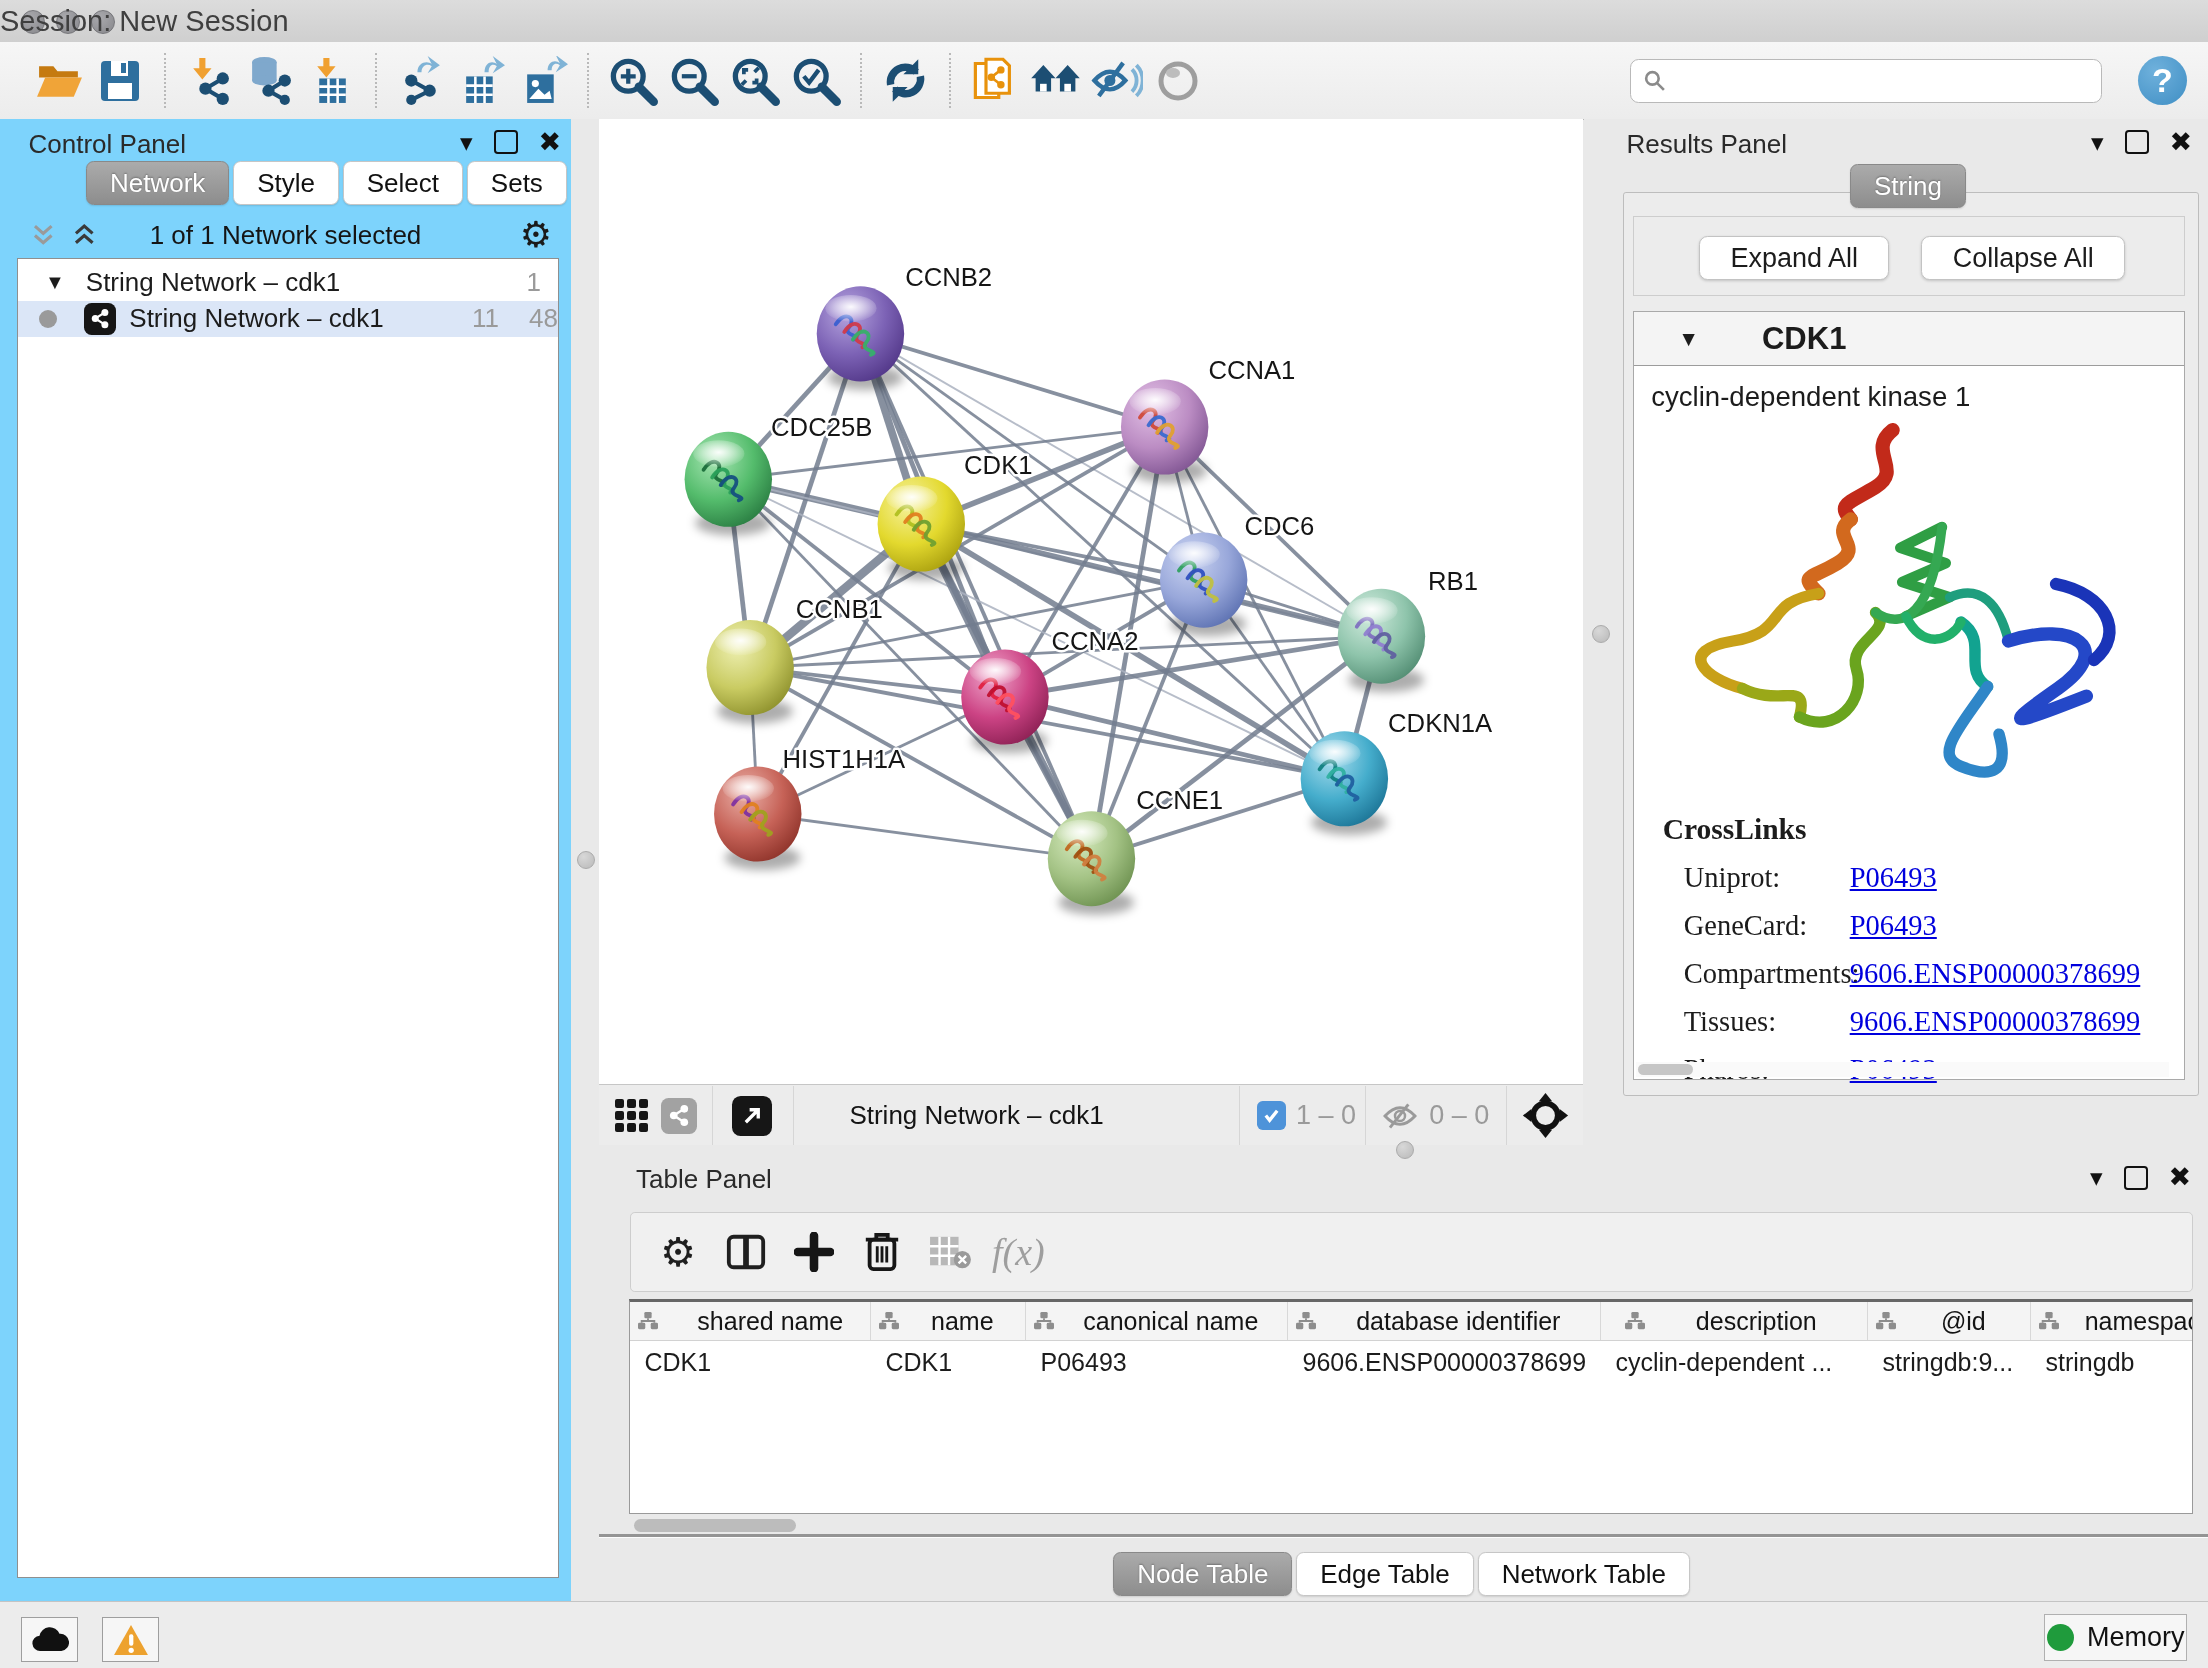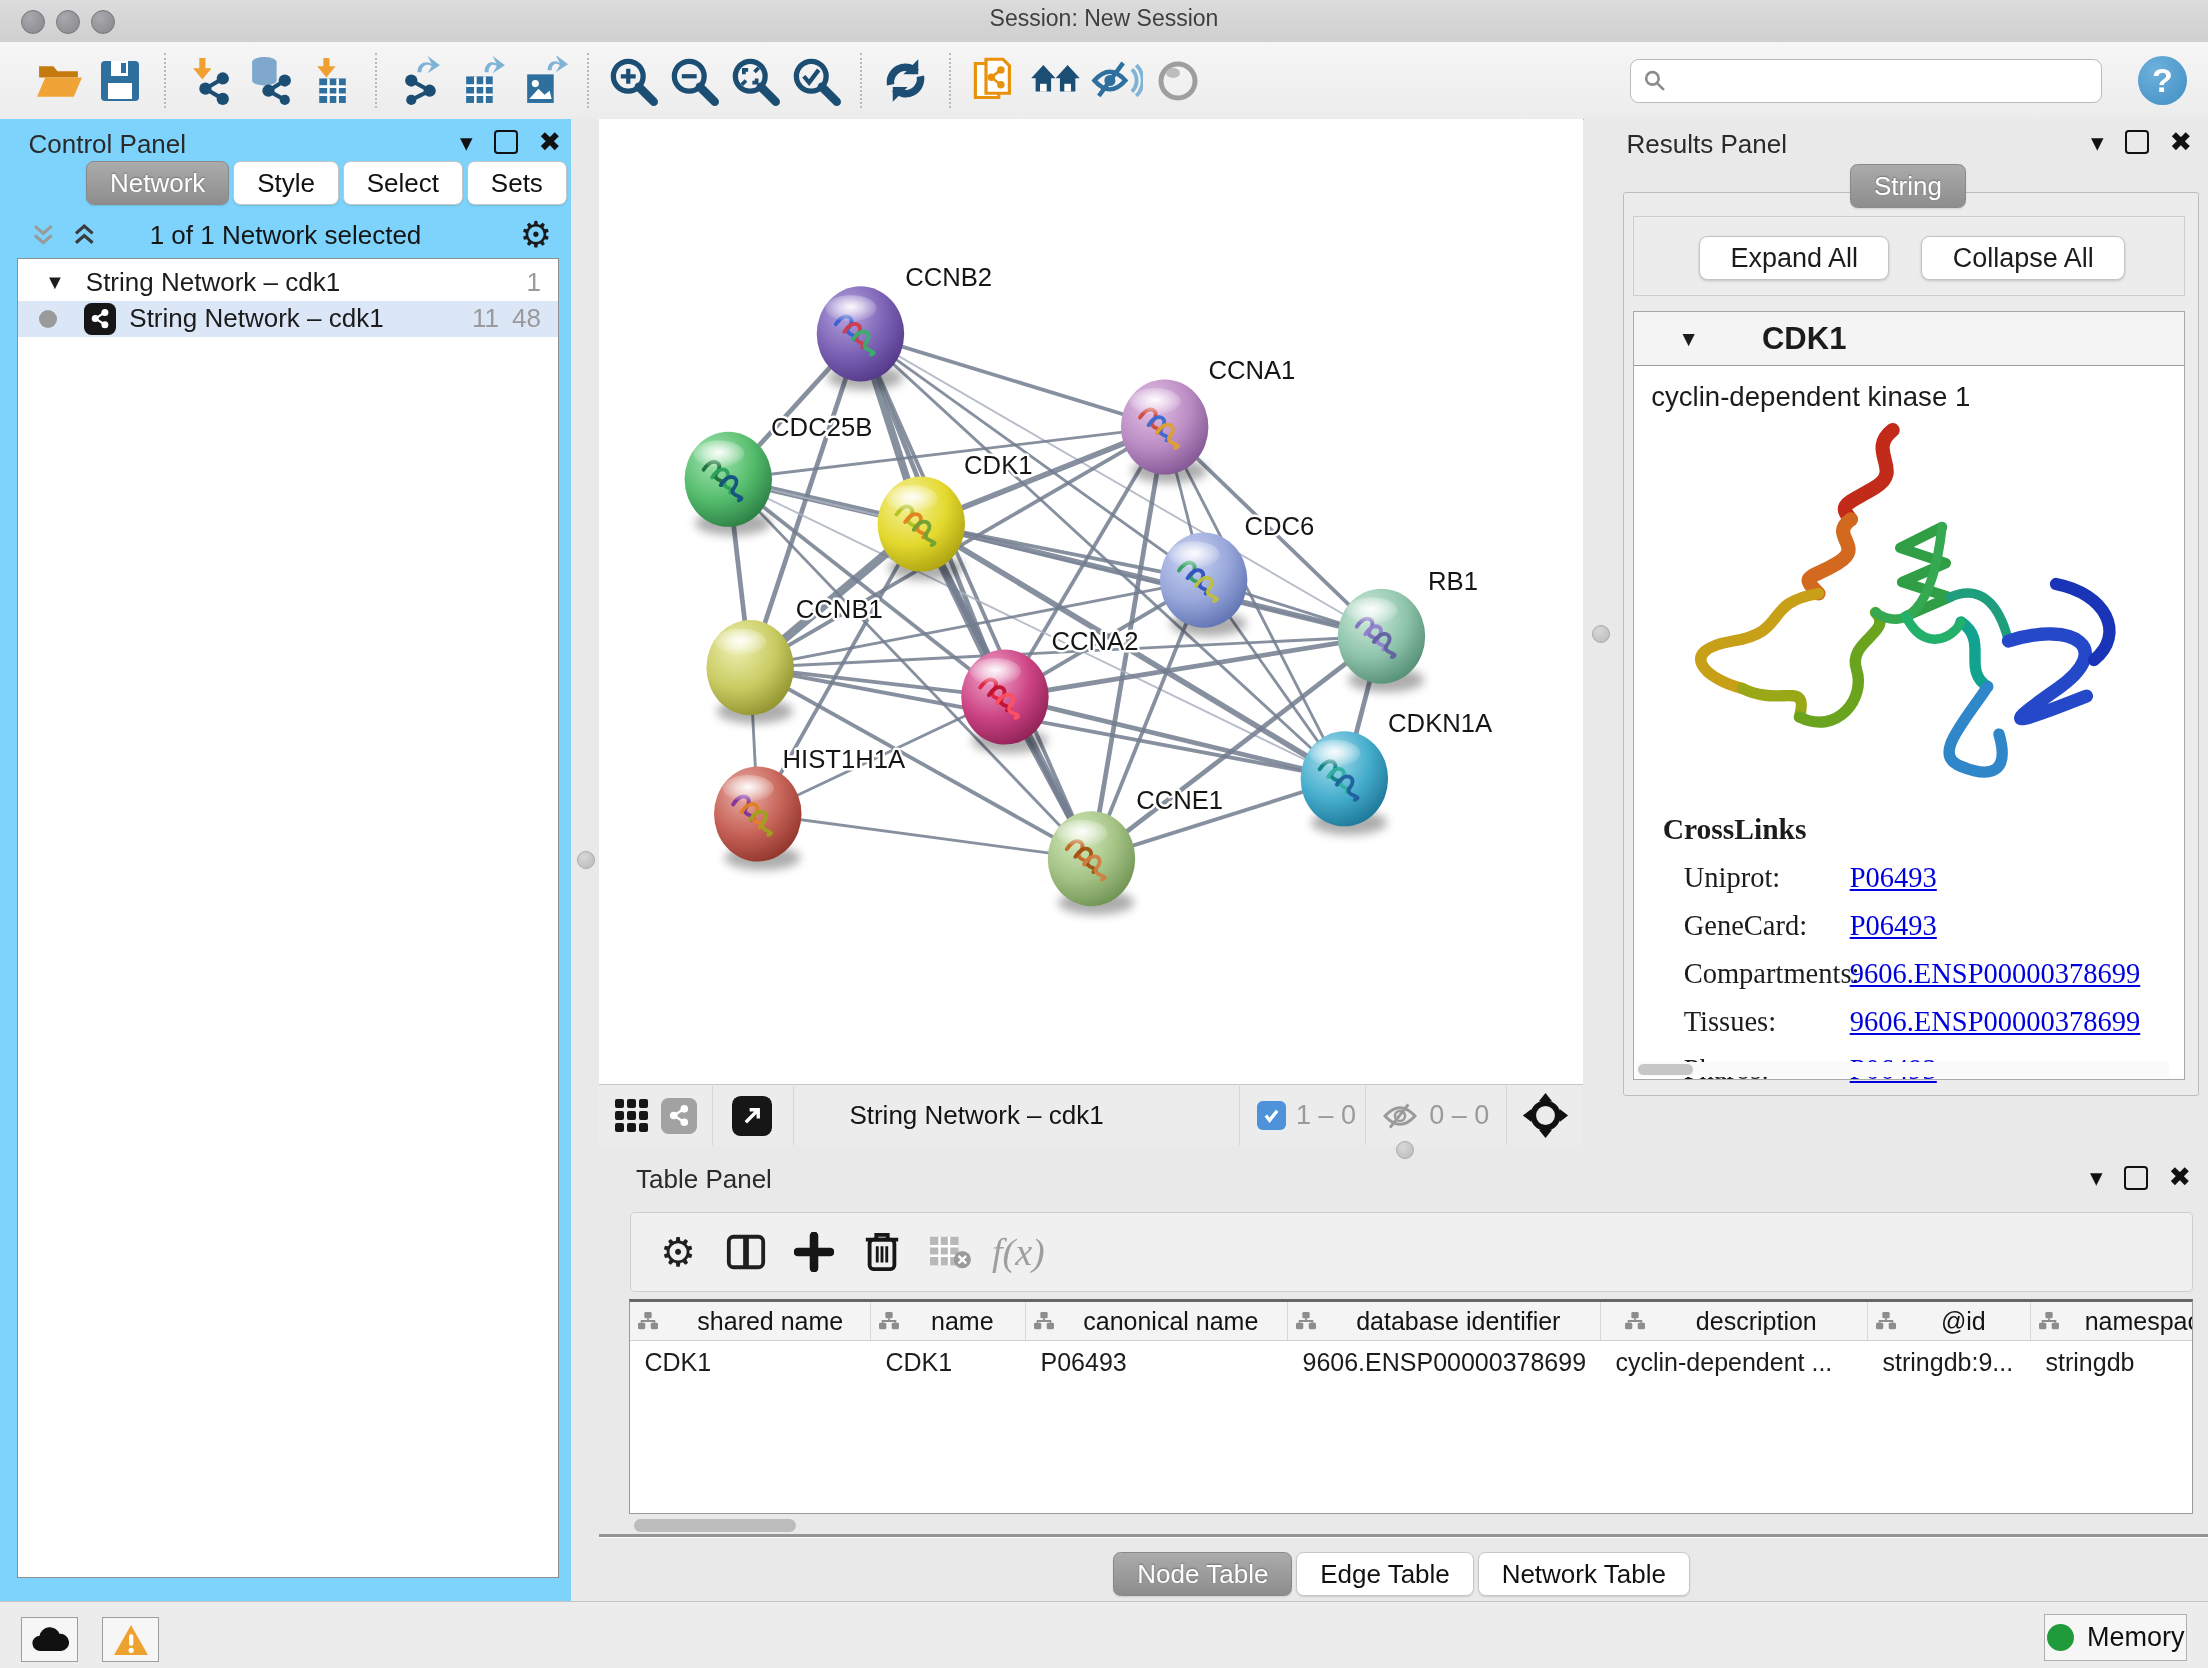--- a/index.html
+++ b/index.html
@@ -4,21 +4,21 @@
 <style>
   html,body{margin:0;padding:0;background:#dfe0e2;}
   #app{position:relative;width:2208px;height:1668px;background:#e9e9e9;overflow:hidden;
        font-family:"Liberation Sans","DejaVu Sans",sans-serif;color:#1c1c1c;-webkit-font-smoothing:antialiased;}
   .abs{position:absolute;}
   
   #titlebar{left:0;top:0;width:2208px;height:42px;background:linear-gradient(#dcdcdc,#cfcfcf);
             border-bottom:1px solid #a8a8a8;}
   .tlight{position:absolute;top:9.5px;width:22px;height:22px;border-radius:50%;
           background:radial-gradient(circle at 35% 30%,#a9a9ad,#87878b);border:1px solid #77777b;}
-  #win-title{position:absolute;top:4.8px;width:100%;text-align:center;font-size:23px;color:#3f3f3f;}
+  #win-title{position:absolute;top:4.8px;width:100%;text-align:left;font-size:29px;color:#3f3f3f;}
   
   #toolbar{left:0;top:42px;width:2208px;height:77px;background:linear-gradient(#f6f6f6,#ececec);
            border-bottom:1.9px solid #b5b5b5;display:flex;align-items:center;}
   .tb-btn{width:61px;height:61px;display:flex;align-items:center;justify-content:center;flex:0 0 auto;}
   .tb-sep{width:0;height:55px;border-left:2.9px dotted #b9b9b9;margin:0 13.3px;flex:0 0 auto;}
   #search-box{width:472px;height:44px;background:#fff;border:1.9px solid #b9b9b9;border-radius:8.6px;
               display:flex;align-items:center;padding-left:11.4px;box-sizing:border-box;}
   #search-input{border:none;outline:none;font-size:25px;width:380px;background:transparent;}
   #help-btn{width:49px;height:49px;border-radius:50%;background:radial-gradient(circle at 35% 30%,#6fb1dc,#3f8ec4);
             color:#fff;font-size:34px;font-weight:bold;display:flex;align-items:center;justify-content:center;}
@@ -323,21 +323,21 @@
               <g fill="#fff">
                 <circle cx="17" cy="5" r="4"></circle>
           <circle cx="17" cy="19" r="4"></circle>
                 <circle cx="6" cy="12" r="4"></circle>
               </g>
           <path d="M17 5 6 12l11 7" stroke="#fff" stroke-width="2.5" fill="none"></path>
             </svg>
         </span>
         <span style="margin-left:13.3px">String Network – cdk1</span>
         <span class="tree-count" style="right:59px">11</span>
-        <span class="tree-count" style="right:17px">48</span>
+        <span class="tree-count" style="right:0">48</span>
       </div>
     </div>
   </div>
 
   <div class="splitter abs" style="left:571px;top:119px;width:28.5px;height:1482px">
     <span class="split-handle" style="left:5.7px;top:732px"></span>
   </div>
   <div class="splitter abs" style="left:1584px;top:119px;width:33px;height:1026px">
     <span class="split-handle" style="left:7.6px;top:506px"></span>
   </div>

